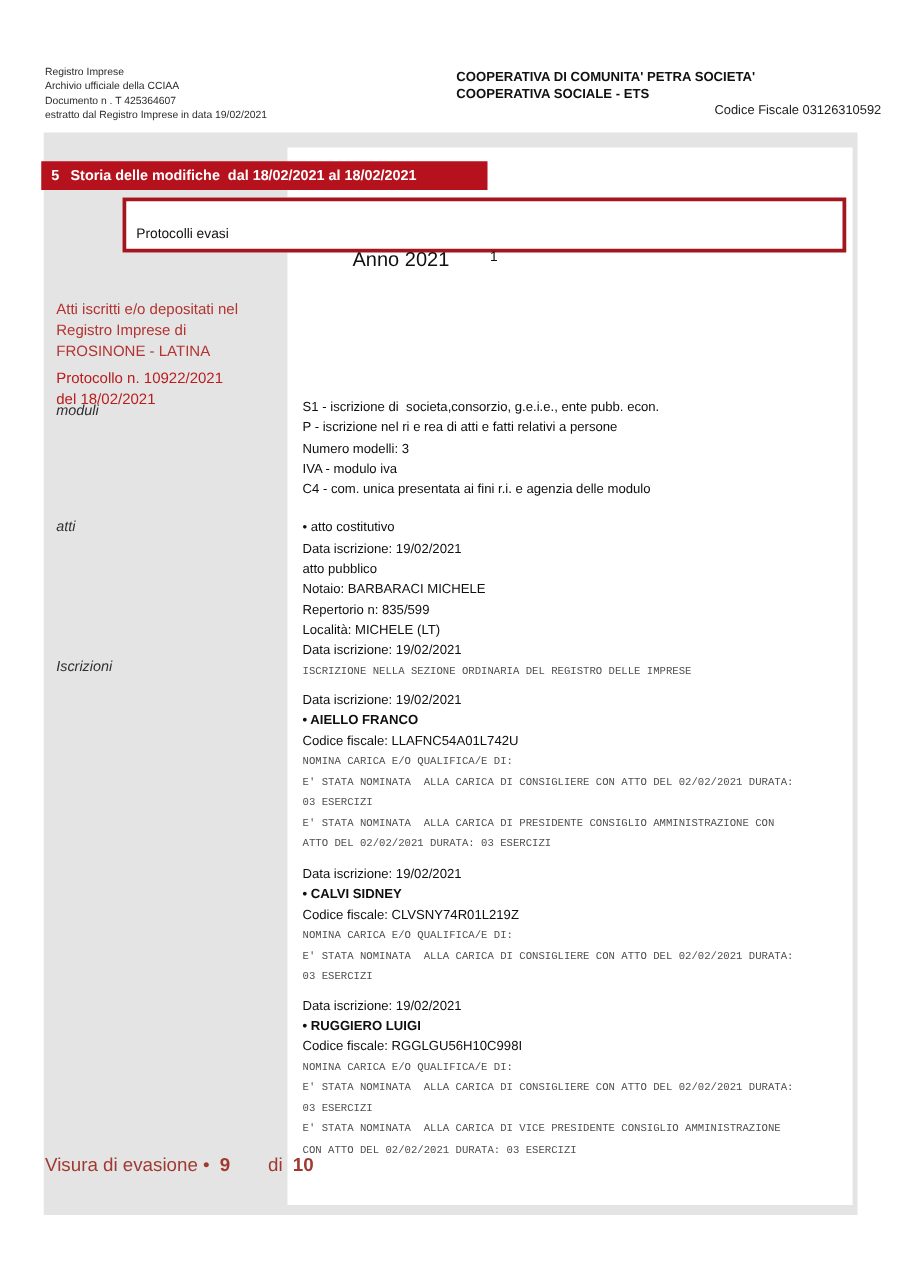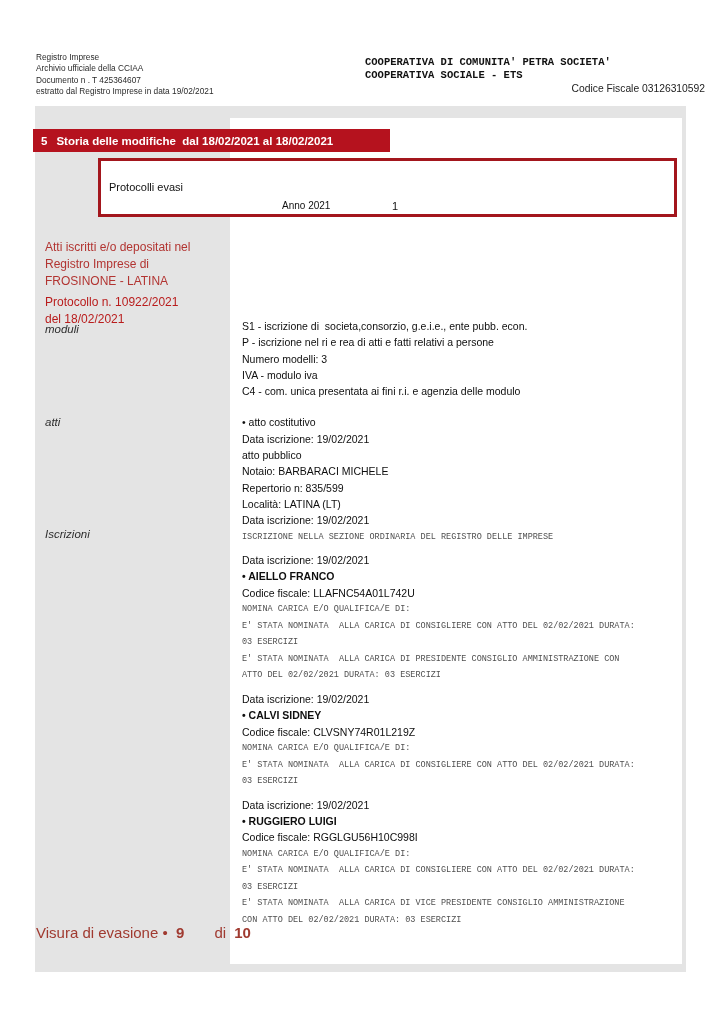--- a/index.html
+++ b/index.html
@@ -3,38 +3,38 @@
 <meta charset="utf-8">
 <style>
   html,body{margin:0;padding:0;background:#ffffff;}
   .page{
     position:relative;width:724px;height:1024px;background:#fff;overflow:hidden;
     font-family:"Liberation Sans",sans-serif;color:#111;
   }
   
   .hdr-left{position:absolute;left:36px;top:52px;font-size:8.3px;line-height:11.4px;color:#2b2b2b;}
   .hdr-right{position:absolute;left:365px;top:56px;width:340px;}
-  .company-line{font-size:10.5px;font-weight:bold;line-height:13.2px;color:#111;font-family:Liberation Mono, monospace;}
+  .company-line{font-size:10.5px;font-weight:bold;line-height:13.2px;color:#111;}
   .fiscal-line{font-size:10.3px;line-height:13.2px;color:#222;text-align:right;}
   
   .section-bg{position:absolute;left:35px;top:106px;width:651px;height:866px;background:var(--section-gray,#e4e4e4);}
   .content-panel{position:absolute;left:230px;top:118px;width:452px;height:846px;background:#ffffff;}
   .banner{
     position:absolute;left:33px;top:129px;width:357px;height:23px;
     background:var(--accent-red,#b5121e);color:#fff;font-weight:bold;font-size:11.5px;
     display:flex;align-items:center;padding-left:8px;box-sizing:border-box;
   }
   .banner .bnum{margin-right:9px;white-space:pre;}
   .banner .btitle{white-space:pre;}
   .proto-box{
-    position:absolute;left:98px;top:158px;width:579px;height:59px;box-sizing:border-box;
+    position:absolute;left:98px;top:158px;width:579px;height:44px;box-sizing:border-box;
     background:#fff;border:3px solid var(--box-border-red,#a3161d);
   }
   .proto-title{position:absolute;left:8px;top:20px;font-size:11px;color:#111;}
-  .anno-label{position:absolute;left:181px;top:39px;font-size:10px;color:#111;}
+  .anno-label{position:absolute;left:181px;top:39px;font-size:16px;color:#111;}
   .anno-value{position:absolute;left:291px;top:39px;font-size:11px;color:#111;}
   
   .lbl-red{position:absolute;left:45px;top:239px;width:185px;font-size:12px;line-height:17px;color:var(--sidebar-red-text,#b23431);}
   .lbl-proto{position:absolute;left:45px;top:294px;width:185px;font-size:12px;line-height:17px;color:#b91c1c;}
   .lbl-italic{position:absolute;left:45px;font-style:italic;font-size:11.5px;color:#2e2e2e;}
   .lbl-moduli{top:323px;}
   .lbl-atti{top:416px;}
   .lbl-iscrizioni{top:528px;}
   
   .main-col{position:absolute;left:242px;top:318px;width:436px;}
@@ -107,21 +107,21 @@
         <div class="line">C4 - com. unica presentata ai fini r.i. e agenzia delle modulo</div>
       </div>
 
     <div class="block-atti">
       <div>
           <div class="line">• atto costitutivo</div>
           <div class="line">Data iscrizione: 19/02/2021</div>
           <div class="line">atto pubblico</div>
           <div class="line">Notaio: BARBARACI MICHELE</div>
           <div class="line">Repertorio n: 835/599</div>
-          <div class="line">Località: LATINA (LT)</div>
+          <div class="line">Località: MICHELE (LT)</div>
           <div class="line">Data iscrizione: 19/02/2021</div>
         </div>
       <div>
           <div class="mono">ISCRIZIONE NELLA SEZIONE ORDINARIA DEL REGISTRO DELLE IMPRESE</div>
         </div>
     </div>
 
     <div class="entry">
       <div class="line">Data iscrizione: 19/02/2021</div>
       <div class="line bold">• AIELLO FRANCO</div>

